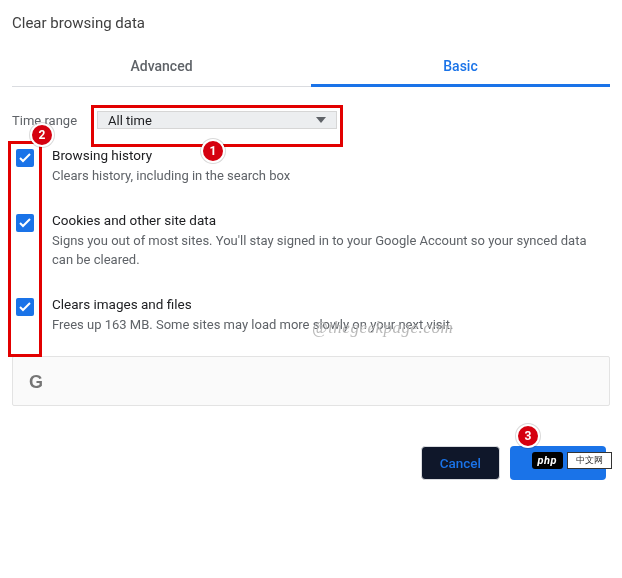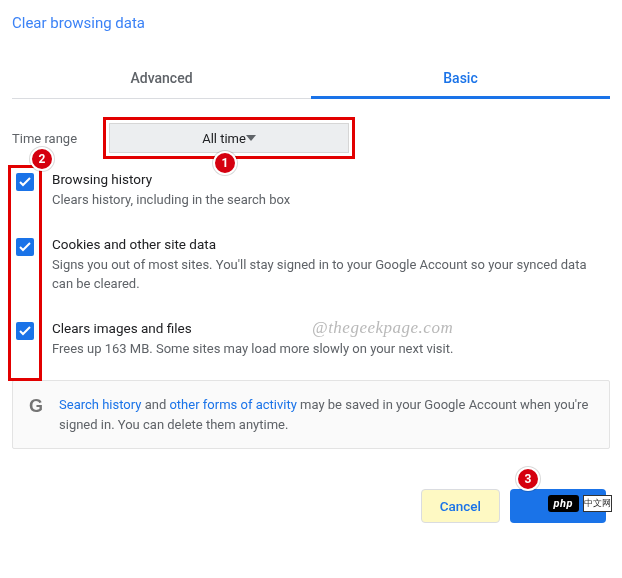--- a/index.html
+++ b/index.html
@@ -11,22 +11,22 @@
     width: 622px;
     height: 578px;
     position: relative;
     overflow: hidden;
   }
   .dialog {
     padding: 14px 12px 0 12px;
   }
   .title {
     font-size: 15px;
-    color: #3b82f6;
-    margin-bottom: 28px;
+    color: #404040;
+    margin-bottom: 16px;
   }
   .tabs {
     display: flex;
     border-bottom: 1px solid #dadce0;
   }
   .tab {
     flex: 1;
     text-align: center;
     padding: 10px 0 12px 0;
     font-size: 14px;
@@ -41,42 +41,42 @@
   .tab.active::after {
     content: "";
     position: absolute;
     left: 0; right: 0; bottom: -1px;
     height: 3px;
     background: #1a73e8;
   }
   .timerow {
     display: flex;
     align-items: center;
-    gap: 32px;
+    gap: 20px;
     margin: 24px 0 18px 0;
   }
   .timerow-label {
     font-size: 13px;
     color: #5f6368;
   }
   .select-wrap {
     position: relative;
   }
   .select {
     width: 240px;
-    height: 30px;
+    height: 18px;
     background: #eceef0;
     border: 1px solid #d6d6d6;
     display: flex;
     align-items: center;
     padding: 0 10px;
     font-size: 13px;
     color: #202124;
     cursor: pointer;
-    justify-content: center;
+    justify-content: space-between;
   }
   .chevron svg { display:block; }
   .anno-box {
     border: 3px solid #e20000;
     position: absolute;
     pointer-events: none;
   }
   .anno-badge {
     position: absolute;
     width: 24px; height: 24px;
@@ -179,21 +179,21 @@
     border-radius: 4px;
     display: flex;
     align-items: center;
     justify-content: center;
     cursor: pointer;
     font-weight: 500;
   }
   .btn-secondary {
     border: 1px solid #dadce0;
     color: #1a73e8;
-    background: #fef9c3;
+    background: #0f172a;
   }
   .btn-primary {
     border: none;
     background: #1a73e8;
     color: #fff;
     min-width: 96px;
     position: relative;
   }
   .php-overlay {
     position: absolute;
@@ -213,21 +213,21 @@
     border-radius: 3px;
     margin-right: 4px;
     font-style: italic;
     letter-spacing: 0.5px;
   }
   .php-rest {
     background: #fff;
     border: 1px solid #333;
     font-size: 9px;
     color:#333;
-    padding: 1px 0;
+    padding: 1px 8px;
   }
 </style>
 </head>
 <body>
 
 <div class="dialog">
 
   <div class="title">Clear browsing data</div>
 
   <div class="tabs">
@@ -291,23 +291,20 @@
       </div>
       <div class="opt-text">
         <div class="opt-title">Clears images and files</div>
         <div class="opt-desc">Frees up 163 MB. Some sites may load more slowly on your next visit.</div>
       </div>
     </div>
   </div>
 
   <div class="info-card">
     <div class="g-logo">G</div>
-    <div class="info-text">
-      <a>Search history</a><span> and </span><a>other forms of activity</a><span> may be saved in your Google Account when you're signed in. You can delete them anytime.</span>
-    </div>
   </div>
 
   <div class="footer">
     <div class="btn btn-secondary">
       <span>Cancel</span>
     </div>
     <div class="btn btn-primary">
       <span>C</span>
       <div class="anno-badge" style="left:6px; top:-22px;">3</div>
       <div class="php-overlay">

